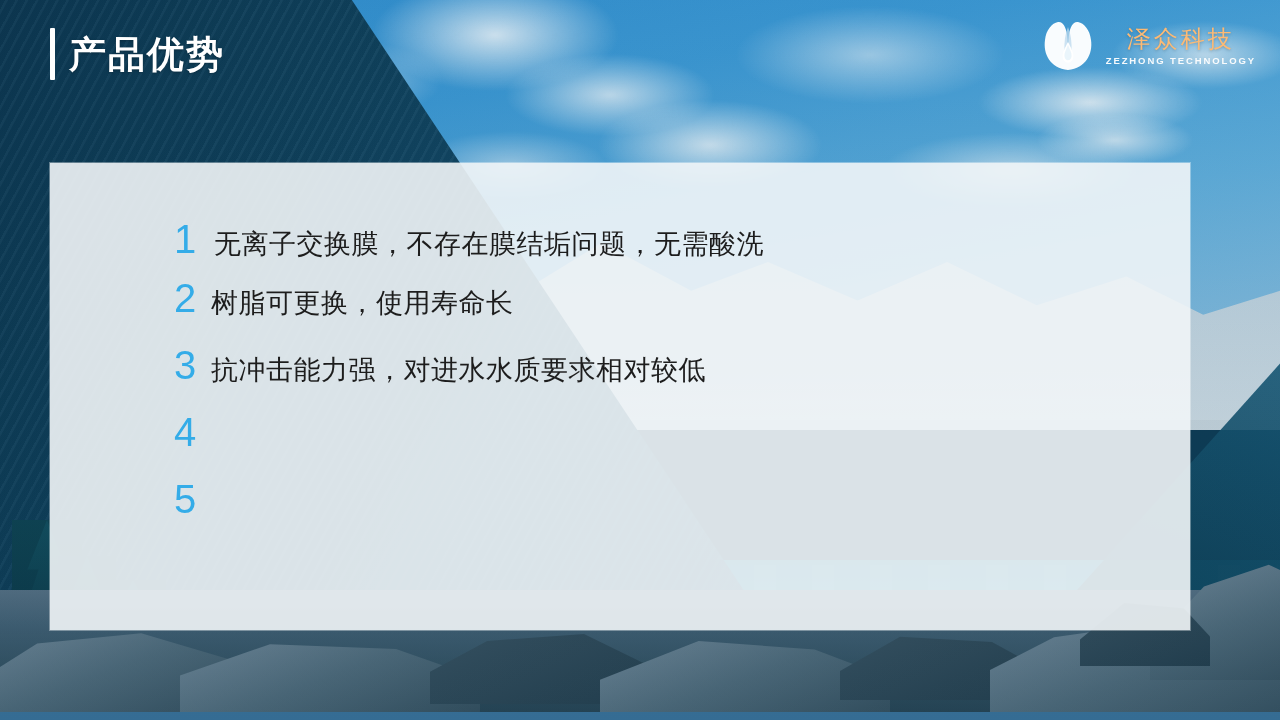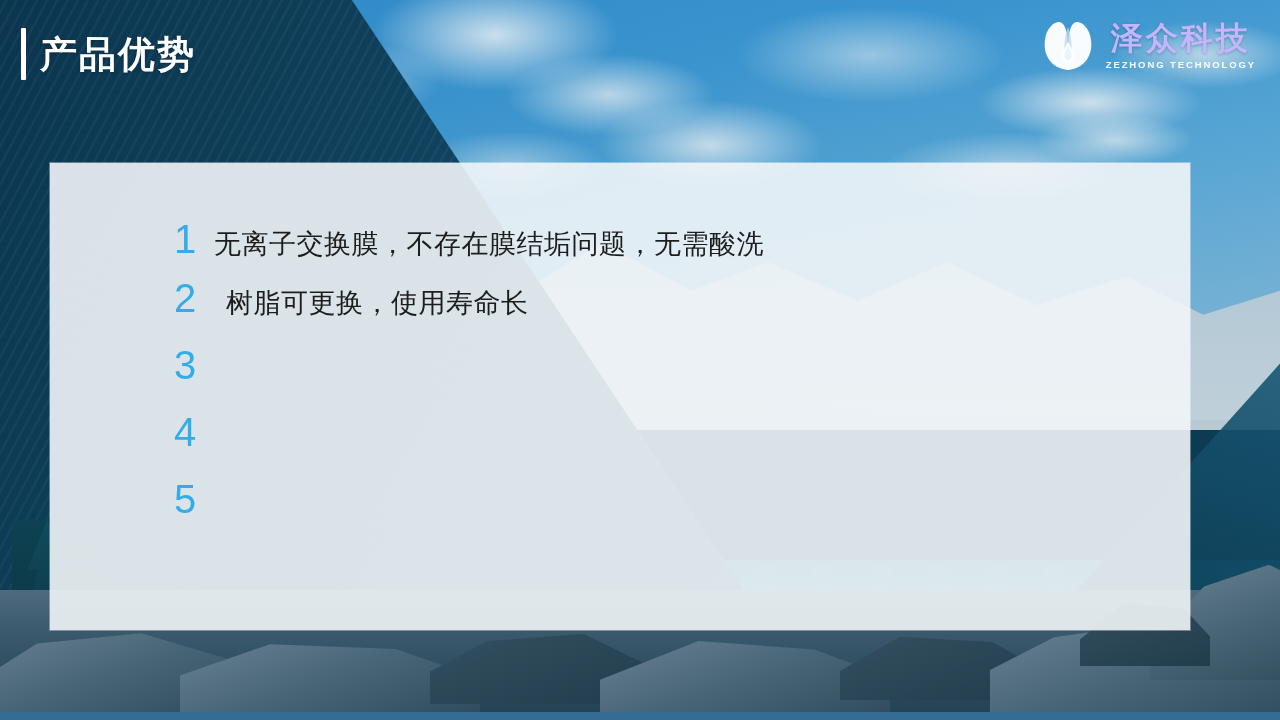--- a/index.html
+++ b/index.html
@@ -129,21 +129,21 @@
     background: linear-gradient(180deg, rgba(10,60,88,0.06) 0%, rgba(8,50,75,0.18) 100%);
     pointer-events: none;
   }
 
   
   .header {
     position: absolute; left: 0; top: 0; width: 1280px; height: 150px;
     z-index: 6;
   }
   .title-wrap {
-    position: absolute; left: 21px; top: 28px;
+    position: absolute; left: 50px; top: 28px;
     display: flex; align-items: center;
   }
   .title-bar {
     width: 5px; height: 52px; background: #ffffff; margin-right: 14px;
     border-radius: 1px;
   }
   .title-text {
     color: #ffffff;
     font-size: 37px;
     font-weight: 700;
@@ -153,21 +153,21 @@
   }
 
   
   .logo {
     position: absolute; right: 24px; top: 18px;
     display: flex; align-items: center; gap: 10px;
   }
   .logo-mark { width: 56px; height: 56px; position: relative; }
   .logo-text { display: flex; flex-direction: column; align-items: center; }
   .logo-cn {
-    color: #c4b5fd; font-size: 32px; font-weight: 700; letter-spacing: 3px;
+    color: #fdba74; font-size: 24px; font-weight: 400; letter-spacing: 3px;
     line-height: 1.05;
     text-shadow: 0 1px 3px rgba(0,0,0,0.22);
   }
   .logo-en {
     color: #ffffff; font-size: 9.5px; letter-spacing: 1.9px; font-weight: 600;
     margin-top: 3px; opacity: .95;
   }
 
   
   .panel {
@@ -196,21 +196,21 @@
     line-height: 1;
     width: 34px;
     text-align: center;
     flex: 0 0 34px;
   }
   .item-text {
     color: #1d1d1d;
     font-size: 27px;
     font-weight: 400;
     line-height: 1;
-    margin-left: 24px;
+    margin-left: 9px;
     letter-spacing: 0.5px;
     white-space: nowrap;
   }
   .item.indent .item-text { margin-left: 12px; margin-top: 20px; }
 </style>
 </head>
 <body>
 
 <div class="slide">
 
@@ -306,20 +306,21 @@
         <span class="item-text">无离子交换膜，不存在膜结垢问题，无需酸洗</span>
       </div>
 
       <div class="item">
         <span class="item-num">2</span>
         <span class="item-text">树脂可更换，使用寿命长</span>
       </div>
 
       <div class="item">
         <span class="item-num">3</span>
+        <span class="item-text">抗冲击能力强，对进水水质要求相对较低</span>
       </div>
 
       <div class="item indent">
         <span class="item-num">4</span>
       </div>
 
       <div class="item indent">
         <span class="item-num">5</span>
       </div>
 

